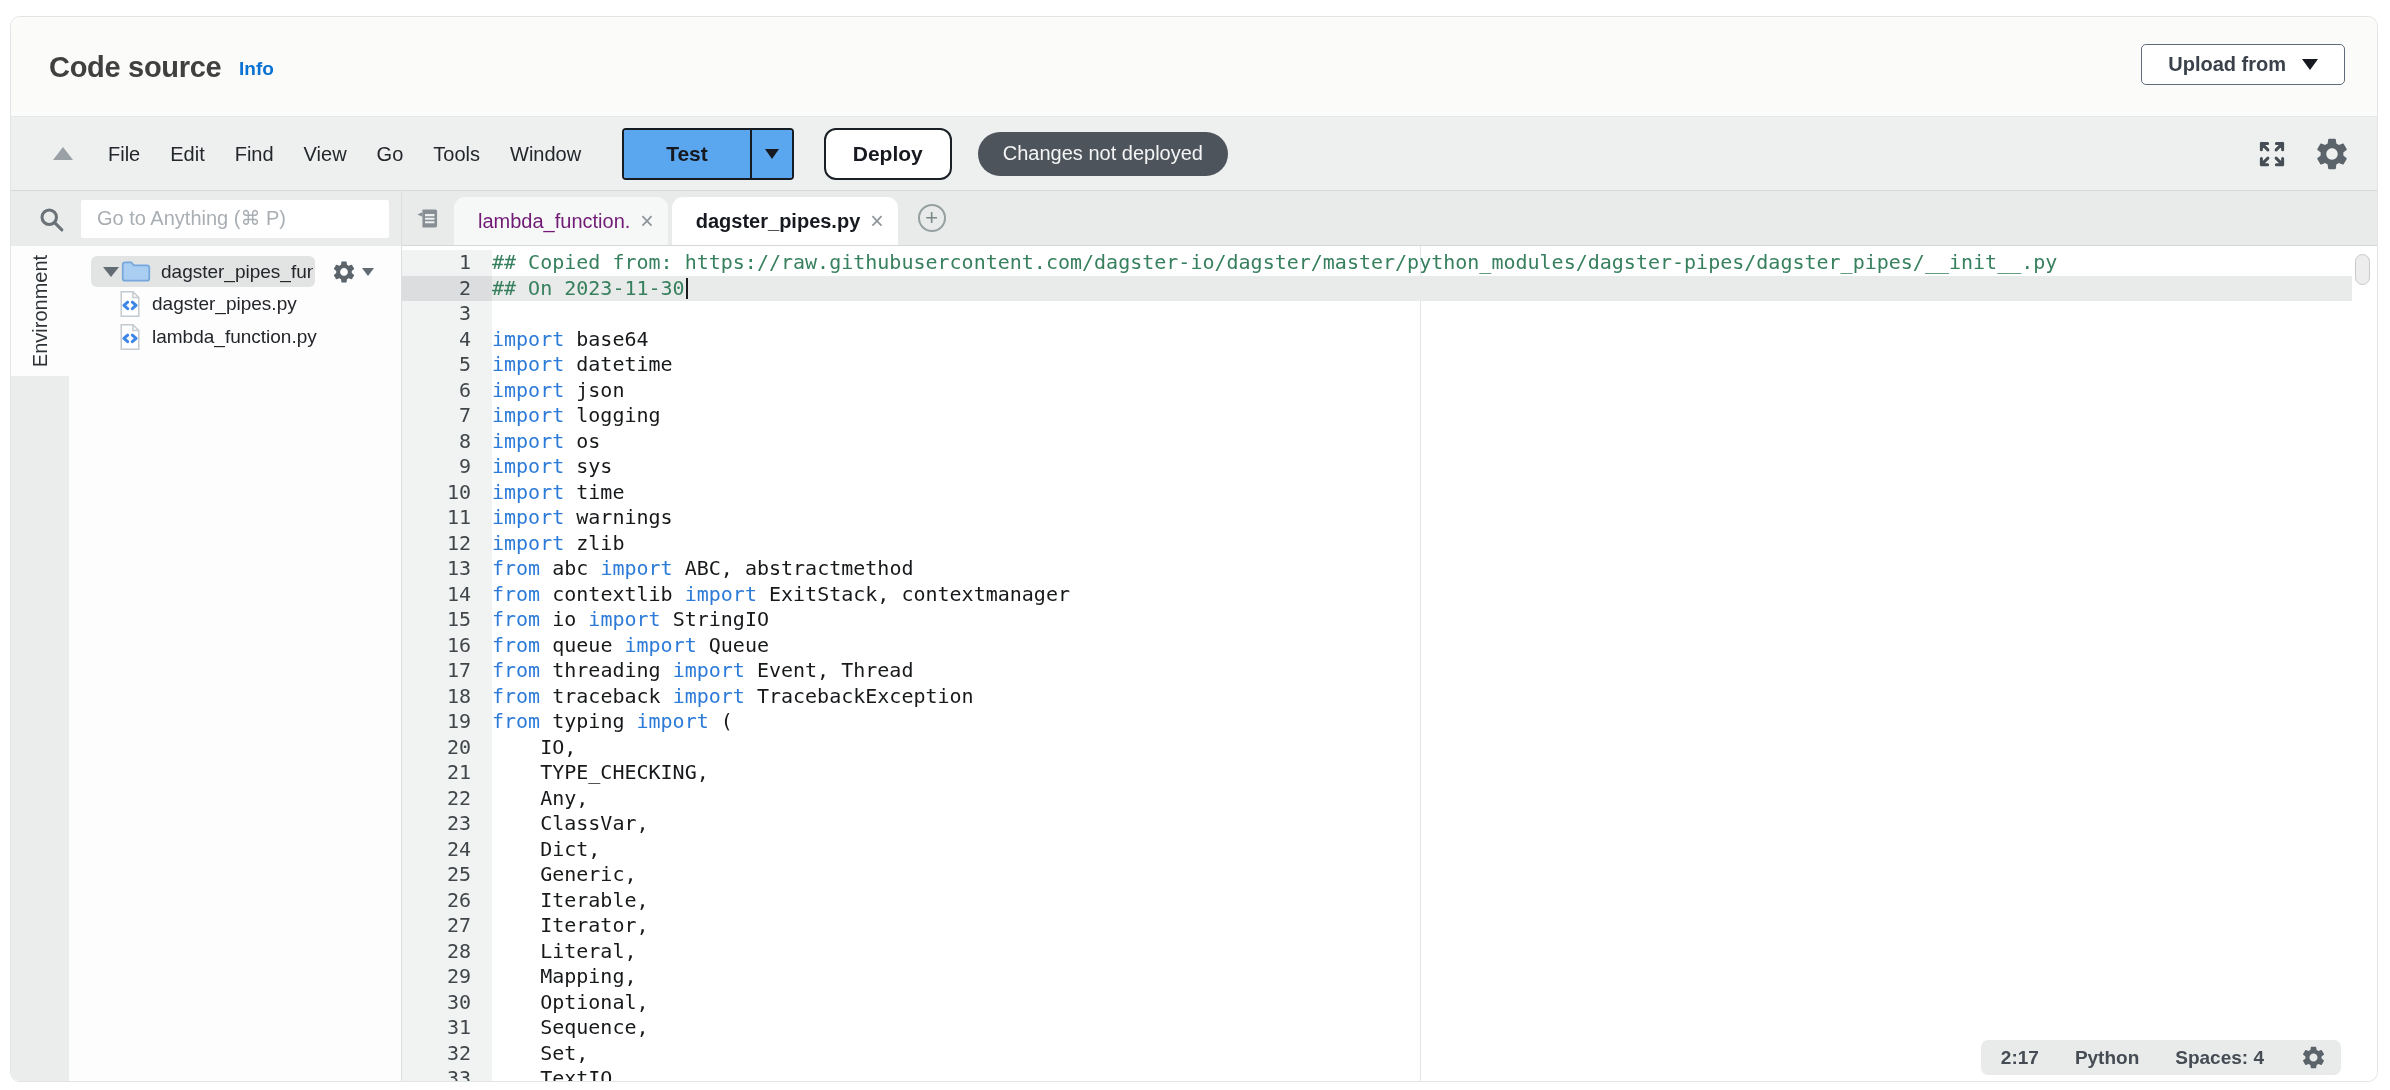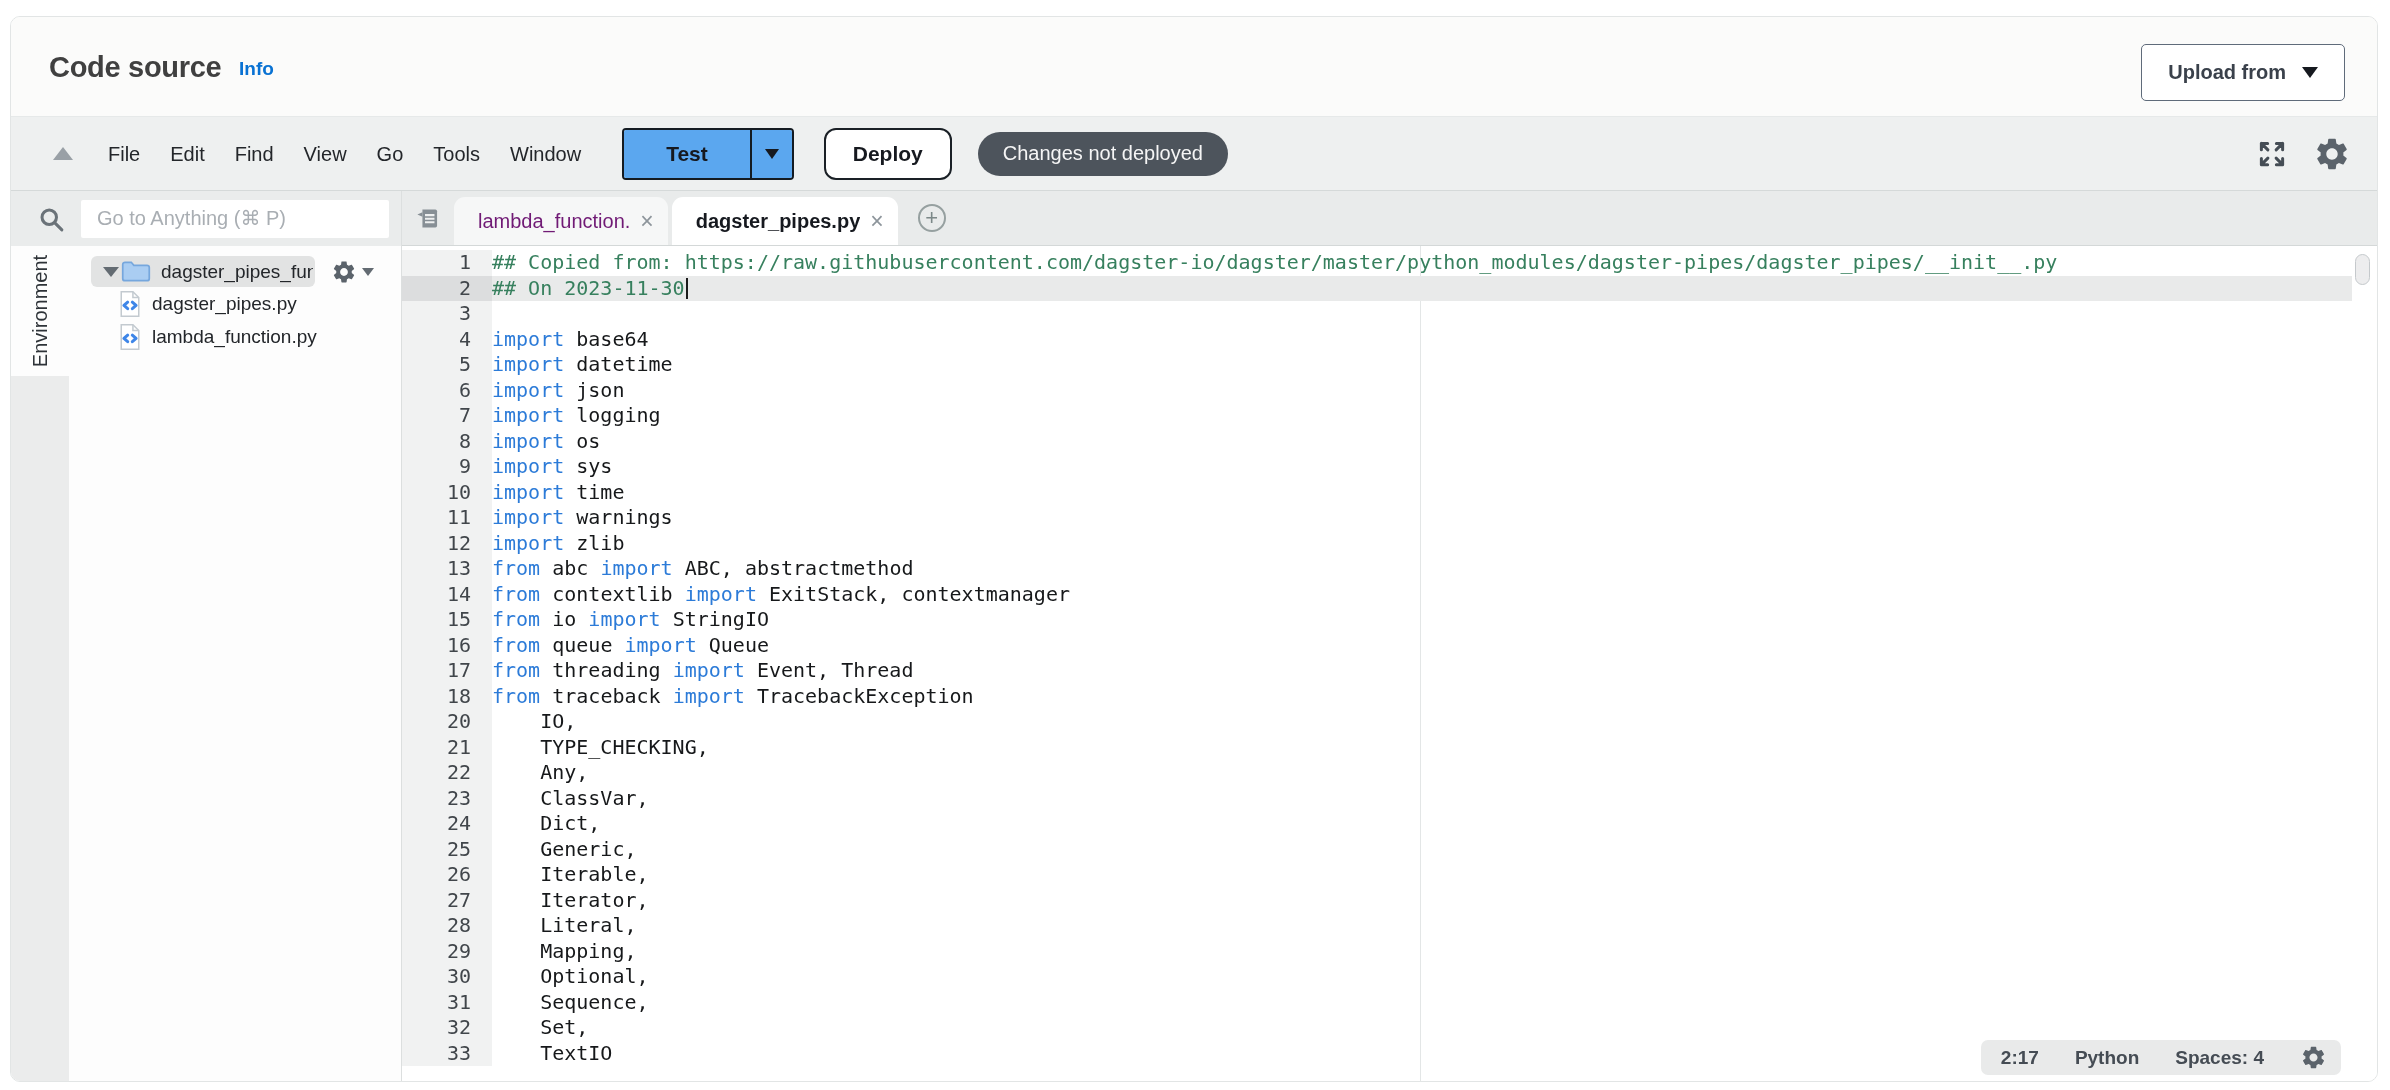--- a/index.html
+++ b/index.html
@@ -8,21 +8,21 @@
   .card { position:absolute; left:10px; top:16px; width:2368px; height:1066px;
           background:#fff; border:1px solid #e2e5e5; border-radius:10px; overflow:hidden; }
 
   
   .panel-header { position:absolute; left:0; top:0; width:100%; height:100px; background:#fbfbfa;
                   border-bottom:1px solid #e6e9e9; }
   .panel-title { position:absolute; left:38px; top:50px; transform:translateY(-50%);
                  font-size:29px; font-weight:bold; color:#404040; letter-spacing:-0.3px; }
   .info-link { position:absolute; left:228px; top:52px; transform:translateY(-50%);
                font-size:19px; font-weight:bold; color:#0972d3; cursor:pointer; }
-  .upload-btn { position:absolute; right:32px; top:27px; height:57px; padding:0 26px;
+  .upload-btn { position:absolute; right:32px; top:27px; height:41px; padding:0 26px;
                 background:#fff; border:1px solid #5f6b7a; border-radius:5px;
                 display:flex; align-items:center; gap:16px;
                 font-size:20px; font-weight:bold; color:#3a414b; cursor:pointer; }
   .caret-down { width:0; height:0; border-left:8px solid transparent; border-right:8px solid transparent;
                 border-top:11px solid #16191f; }
 
   
   .menubar { position:absolute; left:0; top:100px; width:100%; height:74px; background:#eef0f0;
              border-bottom:1px solid #d5d9d9; display:flex; align-items:center; }
   .collapse-tri { margin-left:42px; width:0; height:0; border-left:10px solid transparent;
@@ -329,20 +329,24 @@
             </div>
             <div class="code-line">
               <div class="gutter">17</div>
               <div class="code-text"><span class="tok-k">from</span><span class="tok-p"> threading </span><span class="tok-k">import</span><span class="tok-p"> Event, Thread</span></div>
             </div>
             <div class="code-line">
               <div class="gutter">18</div>
               <div class="code-text"><span class="tok-k">from</span><span class="tok-p"> traceback </span><span class="tok-k">import</span><span class="tok-p"> TracebackException</span></div>
             </div>
             <div class="code-line">
+              <div class="gutter">19</div>
+              <div class="code-text"><span class="tok-k">from</span><span class="tok-p"> typing </span><span class="tok-k">import</span><span class="tok-p"> (</span></div>
+            </div>
+            <div class="code-line">
               <div class="gutter">20</div>
               <div class="code-text"><span class="tok-p">    IO,</span></div>
             </div>
             <div class="code-line">
               <div class="gutter">21</div>
               <div class="code-text"><span class="tok-p">    TYPE_CHECKING,</span></div>
             </div>
             <div class="code-line">
               <div class="gutter">22</div>
               <div class="code-text"><span class="tok-p">    Any,</span></div>

